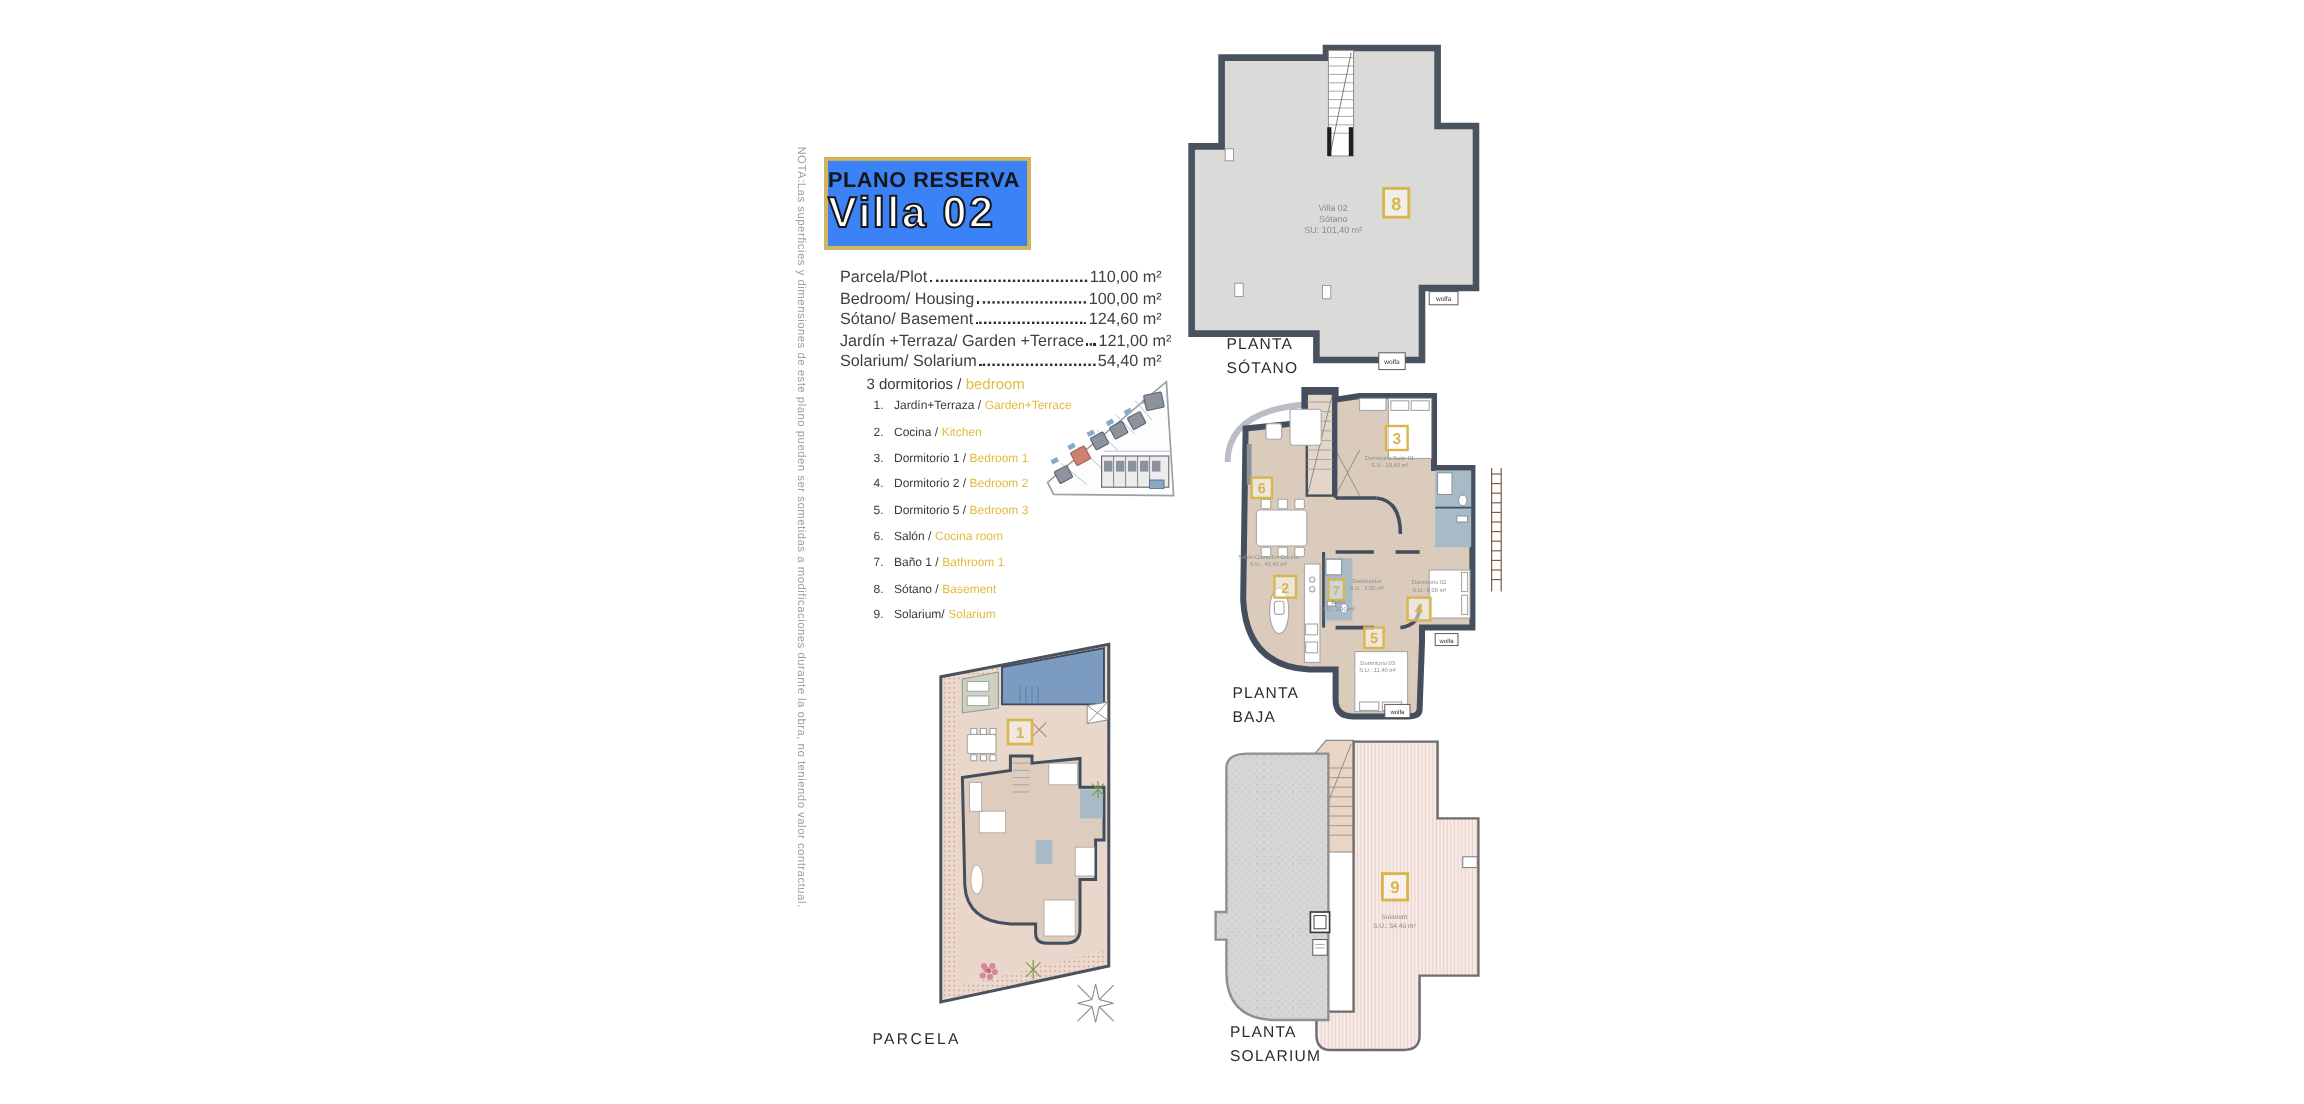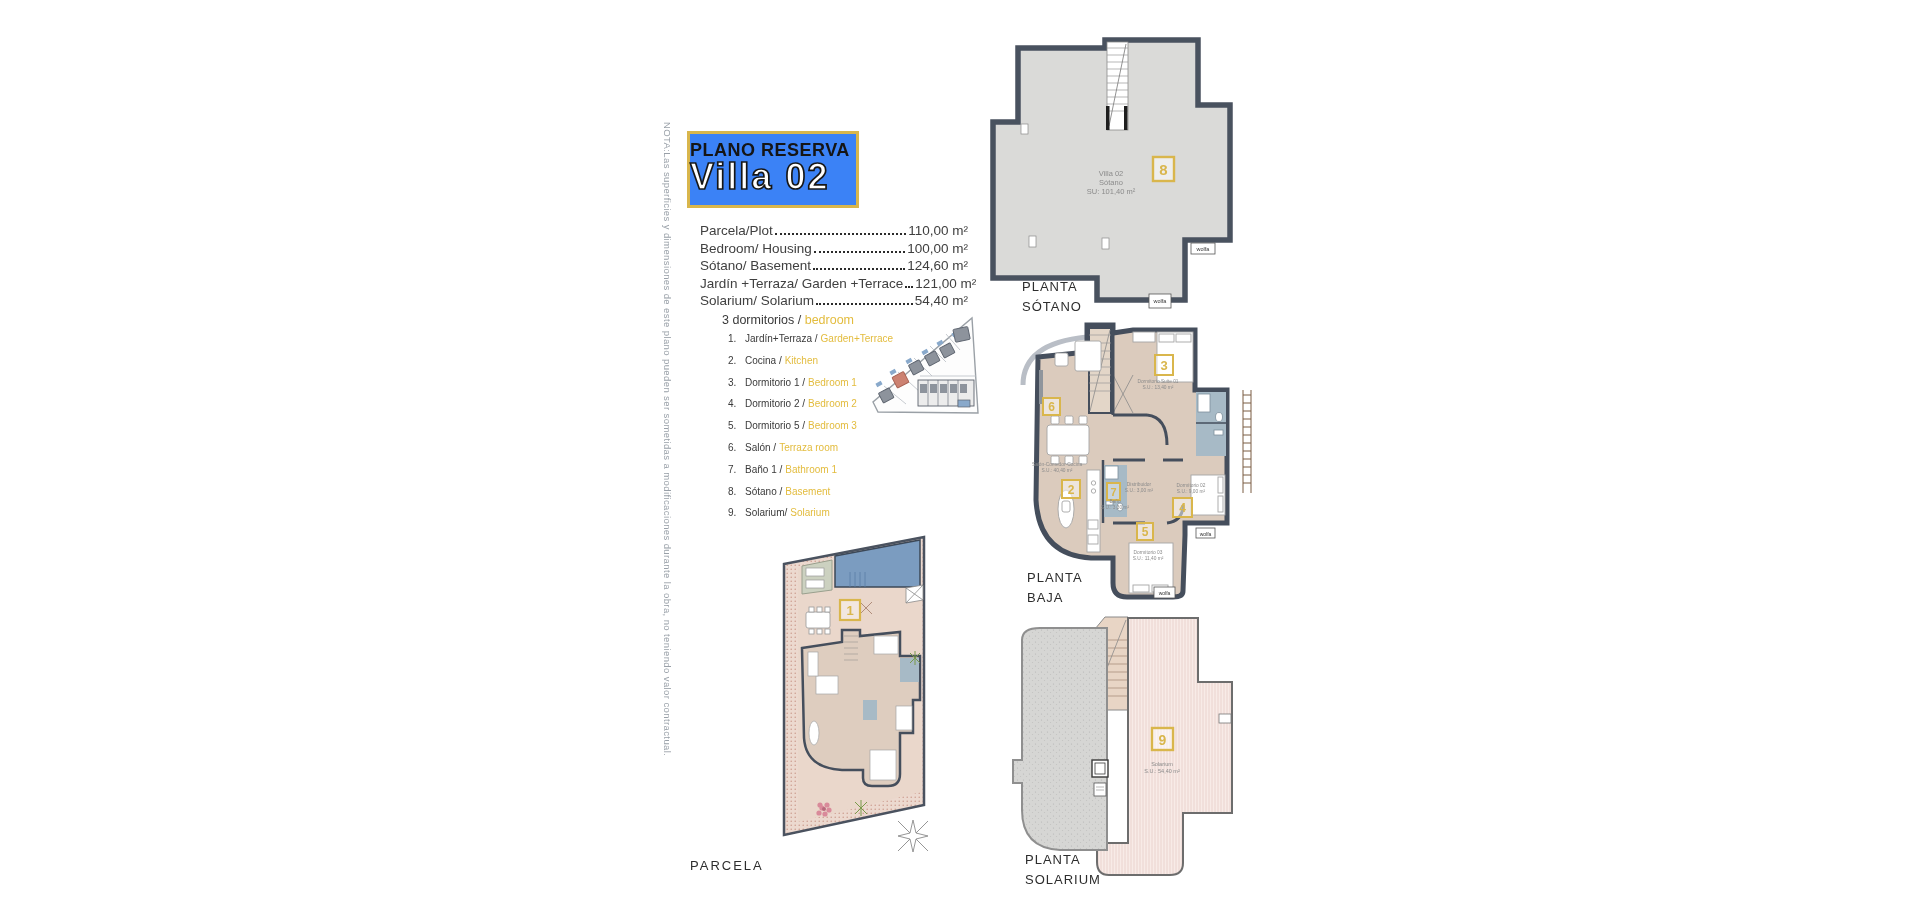--- a/index.html
+++ b/index.html
@@ -105,21 +105,21 @@
         <span class="len">Bedroom 2</span>
       </li>
     <li>
         <span class="lnum">5.</span>
         <span class="les">Dormitorio 5 /</span>
         <span class="len">Bedroom 3</span>
       </li>
     <li>
         <span class="lnum">6.</span>
         <span class="les">Salón /</span>
-        <span class="len">Terraza room</span>
+        <span class="len">Cocina room</span>
       </li>
     <li>
         <span class="lnum">7.</span>
         <span class="les">Baño 1 /</span>
         <span class="len">Bathroom 1</span>
       </li>
     <li>
         <span class="lnum">8.</span>
         <span class="les">Sótano /</span>
         <span class="len">Basement</span>
@@ -430,21 +430,21 @@
           <circle cx="50" cy="277" r="2.6"></circle>
         <circle cx="54" cy="281" r="2" fill="#b86a7c"></circle>
       </g>
     </g>
     <g stroke="#8a8a8a" stroke-width="0.9" fill="#ffffff">
       <line x1="128" y1="293" x2="158" y2="323"></line>
         <line x1="158" y1="293" x2="128" y2="323"></line>
       <polygon points="143,292 146,305 158,308 146,311 143,324 140,311 128,308 140,305"></polygon>
     </g>
   </svg>
-  <div class="abs plan-label" style="left:690px;top:856px;letter-spacing:2px;">PARCELA</div>
+  <div class="abs plan-label" style="left:727px;top:856px;letter-spacing:2px;">PARCELA</div>
 
   <svg class="abs" style="left:1010px;top:610px;" width="235" height="272" viewBox="0 0 235 272">
     <defs>
       <pattern id="stripes" width="3" height="6" patternUnits="userSpaceOnUse">
         <rect width="3" height="6" fill="#F8EBE7"></rect>
           <line x1="1" y1="0" x2="1" y2="6" stroke="#E6CDC6" stroke-width="0.8"></line>
       </pattern>
       <pattern id="speckle" width="6" height="6" patternUnits="userSpaceOnUse">
         <rect width="6" height="6" fill="#D6D6D4"></rect>
         <circle cx="1.5" cy="2" r="0.6" fill="#b5b5b5"></circle>

